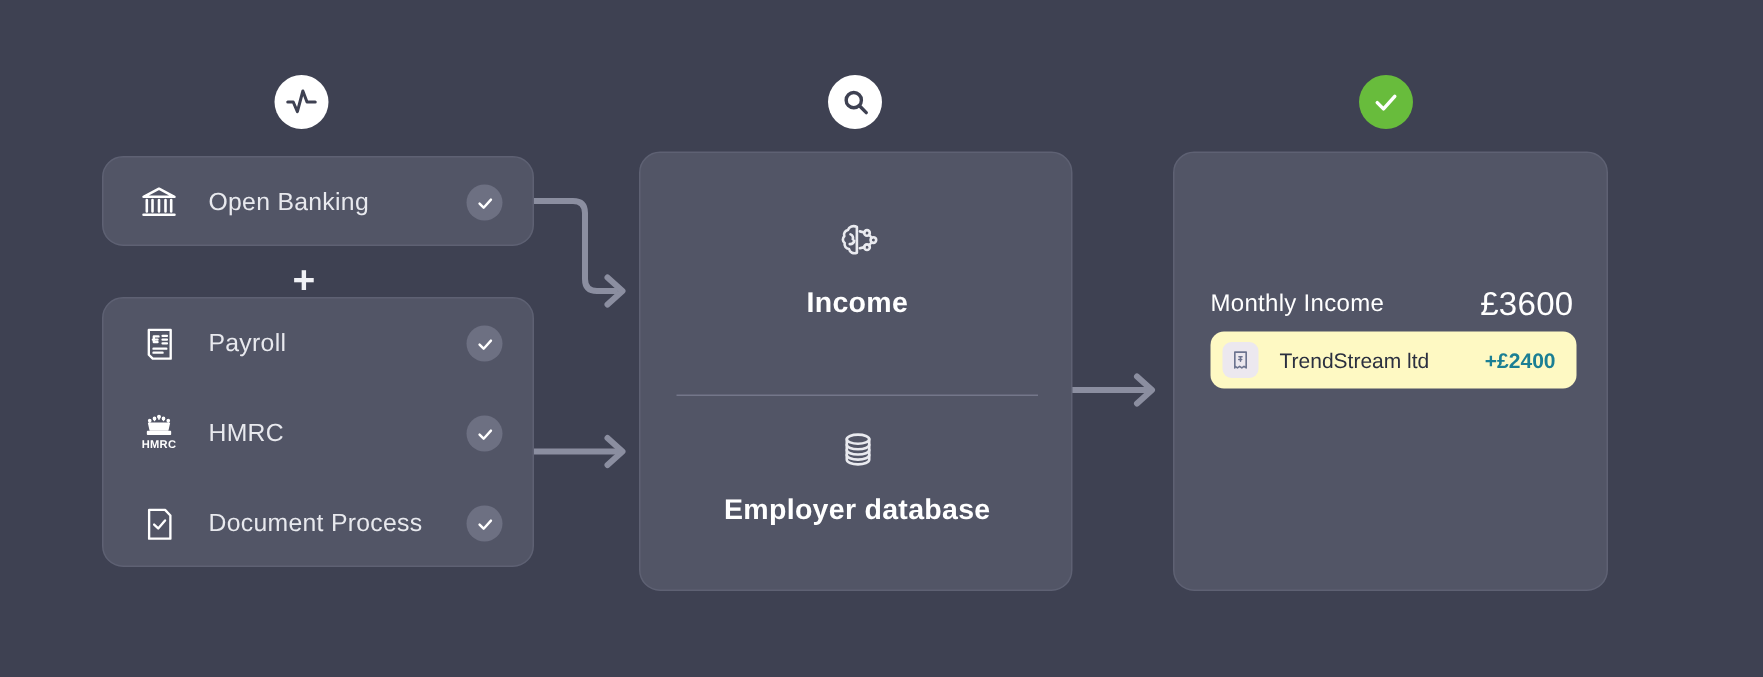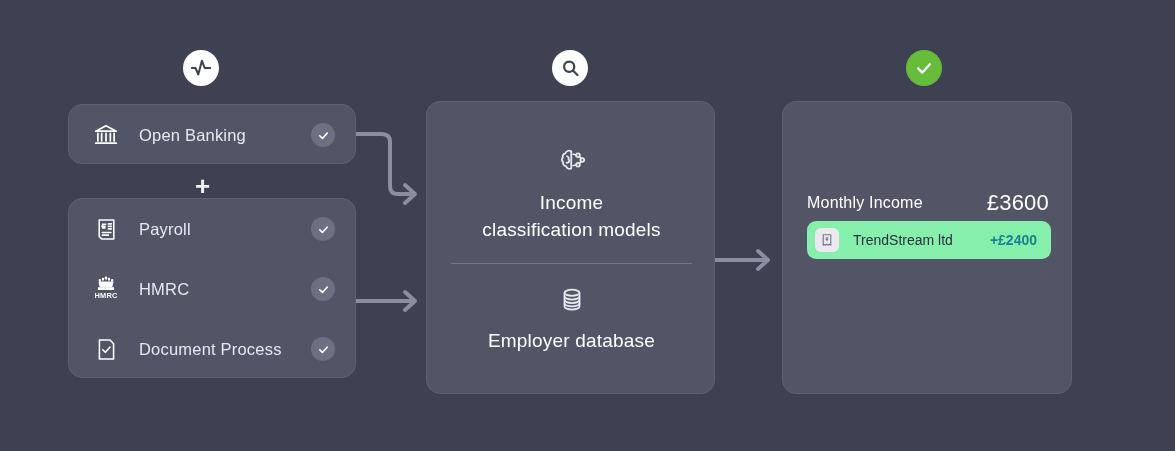--- a/index.html
+++ b/index.html
@@ -65,20 +65,21 @@
     line-height: 1;
     user-select: none;
   }
 
   
   .mid-block {
     display: flex; flex-direction: column;
     align-items: center; justify-content: center;
     text-align: center;
     color: #ffffff;
+    font-weight: bold;
   }
   .mid-block .mglyph { color: #e9eaef; margin-bottom: 14px; }
   .mid-title {
     font-size: 19px;
     line-height: 1.42;
     color: #ffffff;
     letter-spacing: .2px;
   }
   .mid-divider {
     position: absolute;
@@ -92,21 +93,21 @@
     display: flex; align-items: center; justify-content: space-between;
     color: #ffffff;
     font-size: 16px;
     letter-spacing: .2px;
   }
   .inc-head .amount { font-size: 22px; }
 
   .inc-row {
     position: absolute;
     display: flex; align-items: center;
-    background: #86efac;
+    background: #fef9c3;
     border-radius: 9px;
     height: 38px;
     padding: 0 14px 0 8px;
   }
   .inc-row .ibadge {
     width: 24px; height: 24px;
     flex: 0 0 24px;
     border-radius: 6px;
     background: #ece8ef;
     display: flex; align-items: center; justify-content: center;
@@ -264,21 +265,20 @@
                    C7.6 17.8 9.6 18.8 11.4 18
                    Z"></path>
           <path d="M8 8.2 C9.2 8.6 9.6 9.8 9.2 10.8 M7.6 13.4 c1.4 .1 2.2-.8 2.4-1.8"></path>
           <circle cx="16.8" cy="7.4" r="1.5"></circle>
           <circle cx="16.8" cy="15" r="1.5"></circle>
           <circle cx="20.2" cy="11.2" r="1.5"></circle>
           <path d="M13 6.6 L15.4 7.2 M13 15.6 L15.4 15 M17.9 8.4 L19.3 10 M17.9 14 L19.3 12.4"></path>
         </svg>
       </span>
       <div class="mid-title">Income</div>
-      <div class="mid-title">classification models</div>
     </div>
 
     <div class="mid-divider" style="left:24px; top:161px; width:241px;"></div>
 
     <div class="mid-block" style="position:absolute; left:0; top:184px; width:289px;">
       <span class="mglyph">
         <svg width="28" height="28" viewBox="0 0 24 24" fill="none" stroke="#e9eaef" stroke-width="1.5" stroke-linecap="round" stroke-linejoin="round">
           <ellipse cx="12" cy="5.8" rx="6.4" ry="2.6"></ellipse>
           <path d="M5.6 5.8 V12 c0 1.45 2.87 2.6 6.4 2.6 s6.4-1.15 6.4-2.6 V5.8"></path>
           <path d="M5.6 9 c0 1.45 2.87 2.6 6.4 2.6 s6.4-1.15 6.4-2.6"></path>

